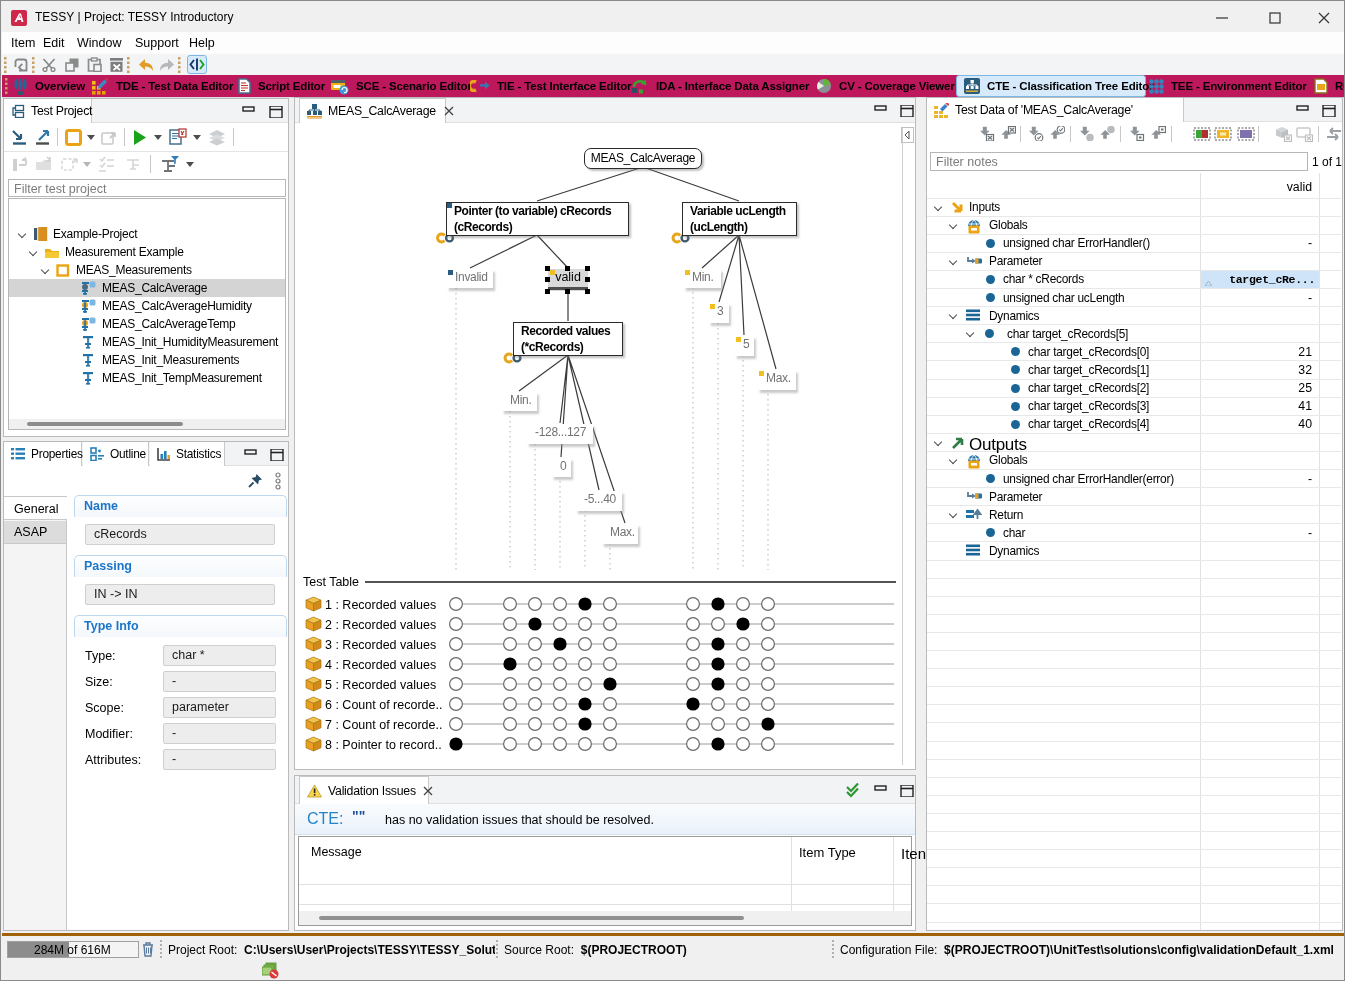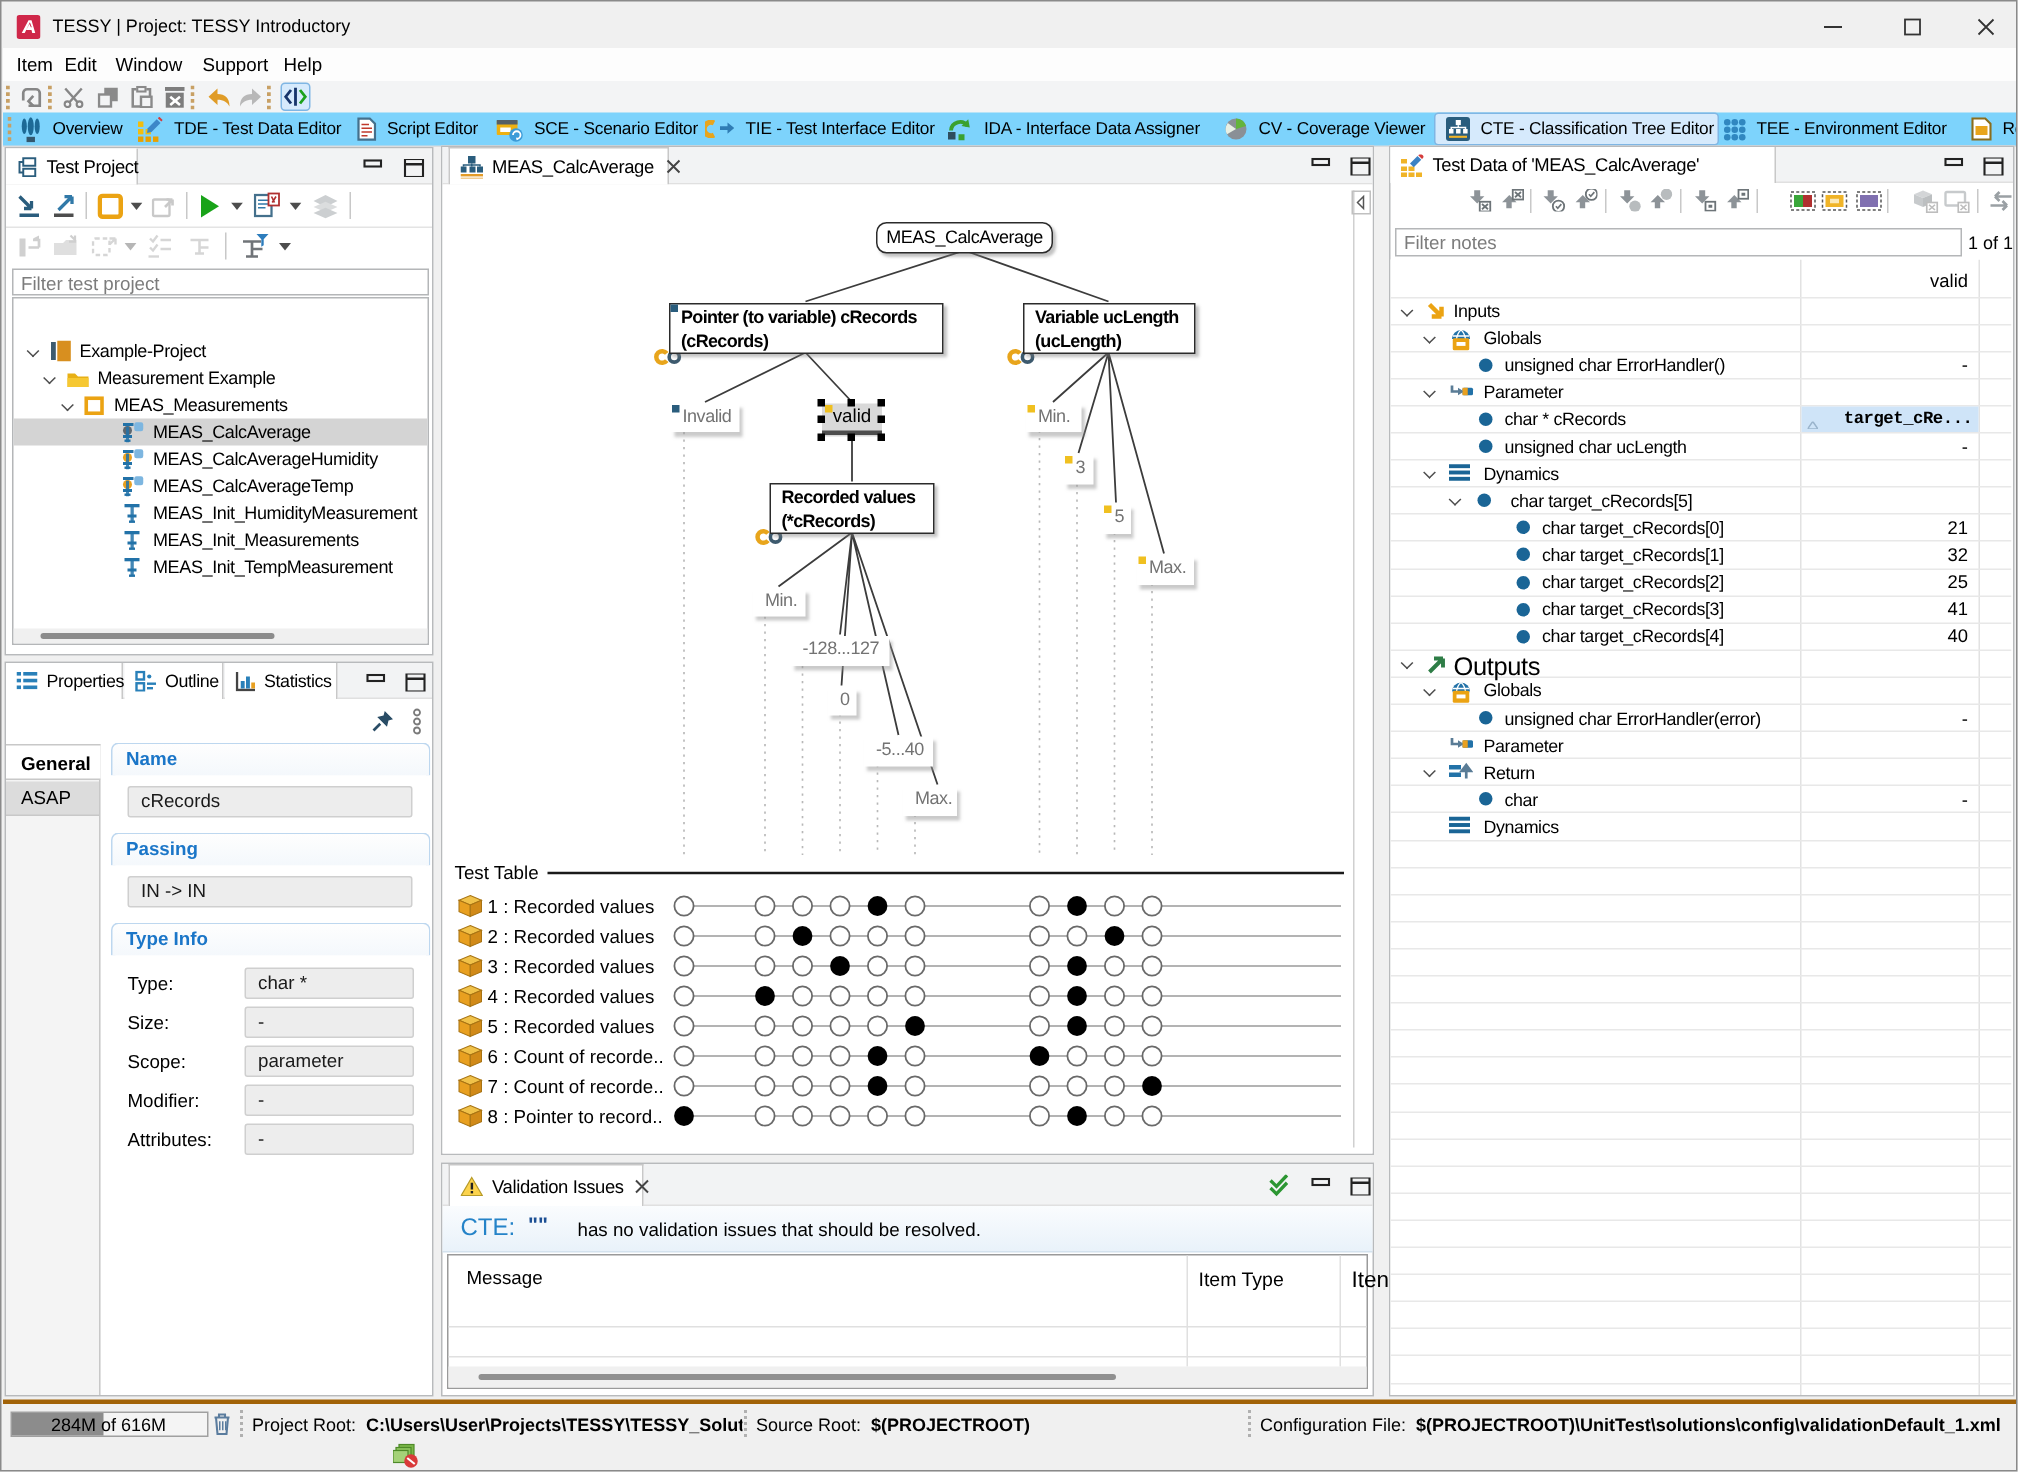--- a/index.html
+++ b/index.html
@@ -3,21 +3,21 @@
 <style>
 *{margin:0;padding:0;box-sizing:border-box;}
 html,body{width:1345px;height:981px;overflow:hidden;}
 body{font-family:"Liberation Sans",sans-serif;font-size:12px;color:#000;background:#f0f0f0;position:relative;border:1px solid #8a8a8a;}
 .abs{position:absolute;}
 
 #titlebar{left:1px;top:1px;width:1343px;height:30px;background:#f0f0f0;}
 #menubar{left:1px;top:31px;width:1343px;height:22px;background:#fdfdfd;}
 .menuitem{position:absolute;top:4px;font-size:12.5px;}
 #toolbar1{left:1px;top:53px;width:1343px;height:21px;background:#f3f4f5;}
-#toolbar2{left:1px;top:74px;width:1343px;height:23px;background:#7dd3fc;border-bottom:1px solid #dadcde;}
+#toolbar2{left:1px;top:74px;width:1343px;height:23px;background:#be185d;border-bottom:1px solid #dadcde;font-weight:bold;}
 .tb2item{position:absolute;top:0;height:22px;display:flex;align-items:center;font-size:11.5px;letter-spacing:-0.15px;white-space:nowrap;}
 .tb2item svg{margin-right:7px;}
 .winbtn{position:absolute;top:8px;width:16px;height:16px;}
 
 .panel{position:absolute;background:#fff;border:1px solid #b8babc;}
 .phead{position:absolute;left:0;top:0;right:0;height:24px;background:#f2f3f4;border-bottom:1px solid #e0e0e0;}
 .ptab{position:absolute;top:0;height:24px;background:#fff;border-right:1px solid #c8c8c8;display:flex;align-items:center;padding:0 7px;font-size:12.3px;letter-spacing:-0.25px;white-space:nowrap;}
 .ptab svg{margin-right:6px;flex:none;}
 .minmax{position:absolute;top:7px;width:30px;height:12px;}
 
@@ -504,21 +504,21 @@
       </svg>
     <svg class="abs" style="left:270px;top:5px" width="8" height="18">
         <g fill="none" stroke="#7a7a7a" stroke-width="1.2">
           <circle cx="4" cy="3" r="2"></circle>
           <circle cx="4" cy="9" r="2"></circle>
           <circle cx="4" cy="15" r="2"></circle>
         </g>
       </svg>
 
     <div class="abs" style="left:0;top:29px;width:63px;height:434px;background:#f4f4f4;border-right:1px solid #c8c8c8"></div>
-    <div class="abs" style="left:0;top:29px;width:63px;height:24px;background:#fff;border:1px solid #c8c8c8;border-right:none;border-left:none;font-weight:bold;padding:5px 0 0 10px;font-size:12.5px">General</div>
+    <div class="abs" style="left:0;top:29px;width:63px;height:24px;background:#fff;border:1px solid #c8c8c8;border-right:none;border-left:none;font-weight:normal;padding:5px 0 0 10px;font-size:12.5px">General</div>
     <div class="abs" style="left:0;top:54px;width:62px;height:23px;background:#dcdcdc;border-bottom:1px solid #c8c8c8;padding:4px 0 0 10px;font-size:12.5px">ASAP</div>
 
     <div class="secbox" style="left:70px;top:28px;width:213px"></div>
     <div class="sechead" style="left:80px;top:32px">Name</div>
     <div class="inbox" style="left:81px;top:57px;width:190px">cRecords</div>
 
     <div class="secbox" style="left:70px;top:88px;width:213px"></div>
     <div class="sechead" style="left:80px;top:92px">Passing</div>
     <div class="inbox" style="left:81px;top:117px;width:190px">IN -&gt; IN</div>
 

